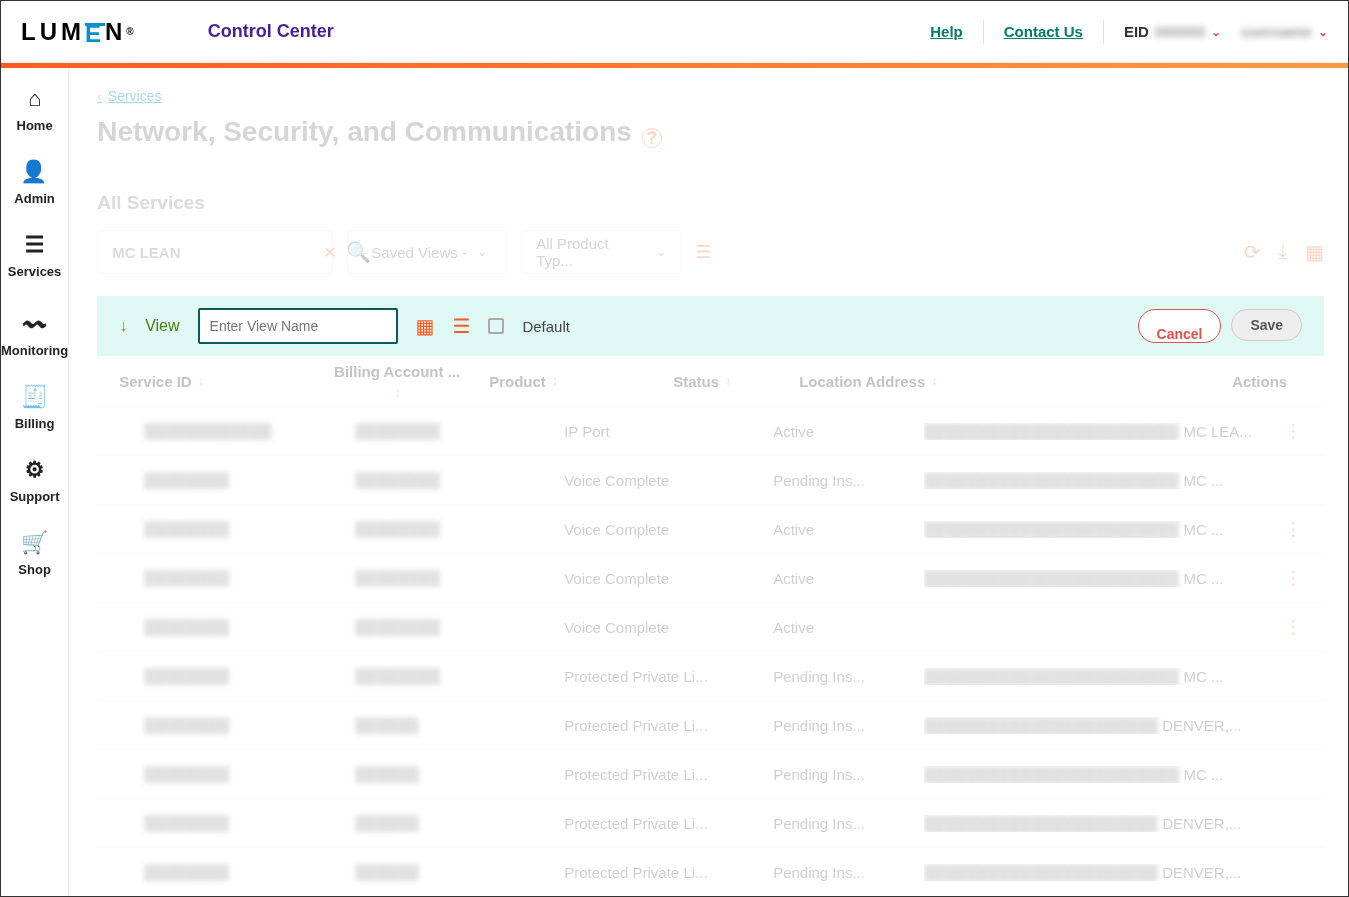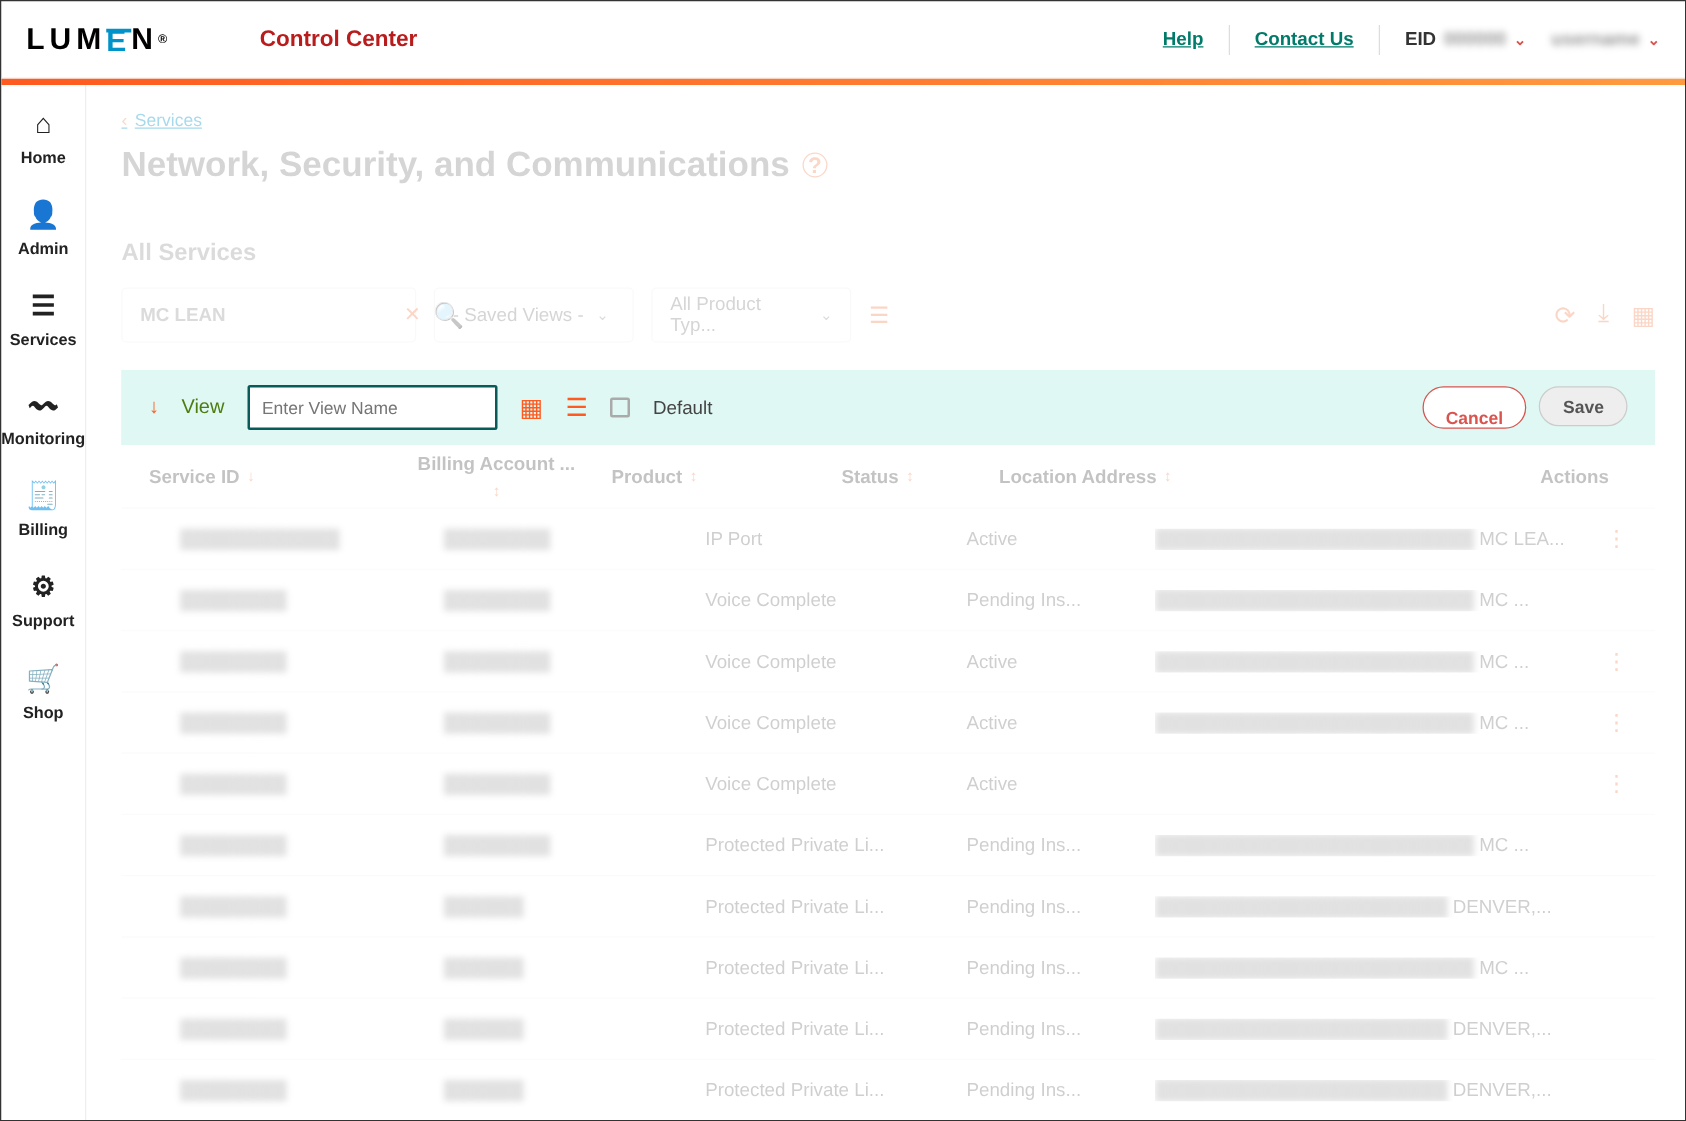--- a/index.html
+++ b/index.html
@@ -1,36 +1,36 @@
 <!DOCTYPE html>
 <html><head>
 <meta charset="utf-8">
 <style>
 * { box-sizing: border-box; margin: 0; padding: 0; }
 body { font-family: -apple-system, BlinkMacSystemFont, "Segoe UI", Arial, sans-serif; background: #fff; color: #333; width: 1349px; height: 897px; overflow: hidden; border: 1px solid #333; }
 .header { display: flex; align-items: center; height: 62px; padding: 0 20px; border-bottom: 1px solid #eee; }
 .logo { font-size: 24px; font-weight: 900; letter-spacing: 4px; color: #000; display: flex; align-items: center; }
 .logo .e-u { color: #0093c9; border-top: 3px solid #0093c9; display: inline-block; line-height: 0.7; margin-top: 2px; }
-.app-title { margin-left: 70px; font-size: 18px; font-weight: 700; color: #b91c1c; }
+.app-title { margin-left: 70px; font-size: 18px; font-weight: 700; color: #4c1d95; }
 .header-right { margin-left: auto; display: flex; align-items: center; gap: 20px; }
 .header-link { color: #007b6a; font-weight: 700; text-decoration: underline; cursor: pointer; font-size: 15px; }
 .header-divider { width: 1px; height: 24px; background: #ddd; }
 .eid { font-size: 15px; font-weight: 700; color: #333; display: flex; align-items: center; gap: 6px; }
 .blur { filter: blur(3px); color: #999; }
 .chev { color: #d9534f; font-size: 12px; }
 .orange-bar { height: 5px; background: linear-gradient(to right, #ff5a1f, #ff9a3f); }
 .layout { display: flex; height: calc(897px - 68px); }
 .sidebar { width: 96px; border-right: 1px solid #eee; display: flex; flex-direction: column; align-items: center; padding-top: 18px; gap: 26px; }
 .side-item { display: flex; flex-direction: column; align-items: center; gap: 6px; cursor: pointer; color: #222; font-size: 13px; font-weight: 600; }
 .side-icon { font-size: 22px; }
 .main { flex: 1; padding: 20px 28px 0 28px; position: relative; }
 .dim { opacity: 0.35; }
 .breadcrumb { color: #0093c9; font-size: 14px; text-decoration: underline; display: flex; align-items: center; gap: 6px; }
 .breadcrumb .chev-left { color: #f28c60; font-size: 14px; }
-.page-title { font-size: 28px; font-weight: 800; color: #888; margin-top: 12px; display: flex; align-items: center; gap: 10px; }
+.page-title { font-size: 28px; font-weight: 800; color: #888; margin-top: 12px; display: flex; align-items: flex-end; gap: 10px; }
 .help-icon { color: #f28c60; font-size: 18px; border: 1px solid #f28c60; border-radius: 50%; width: 20px; height: 20px; display: inline-flex; align-items: center; justify-content: center; }
 .section-title { font-size: 19px; font-weight: 800; color: #999; margin-top: 44px; }
 .filter-bar { display: flex; align-items: center; gap: 14px; margin-top: 16px; }
 .search-box { border: 1px solid #eee; border-radius: 4px; height: 44px; width: 236px; display: flex; align-items: center; padding: 0 14px; gap: 10px; }
 .search-input { border: none; outline: none; flex: 1; font-size: 15px; color: #999; font-weight: 600; }
 .x-icon { color: #f28c60; font-size: 16px; cursor: pointer; }
 .mag-icon { color: #f28c60; font-size: 20px; }
 .dropdown { border: 1px solid #eee; border-radius: 4px; height: 44px; padding: 0 14px; display: flex; align-items: center; gap: 10px; font-size: 15px; color: #888; font-weight: 500; cursor: pointer; }
 .chev-down { color: #999; font-size: 12px; }
 .filter-icon { color: #f28c60; font-size: 18px; cursor: pointer; }

